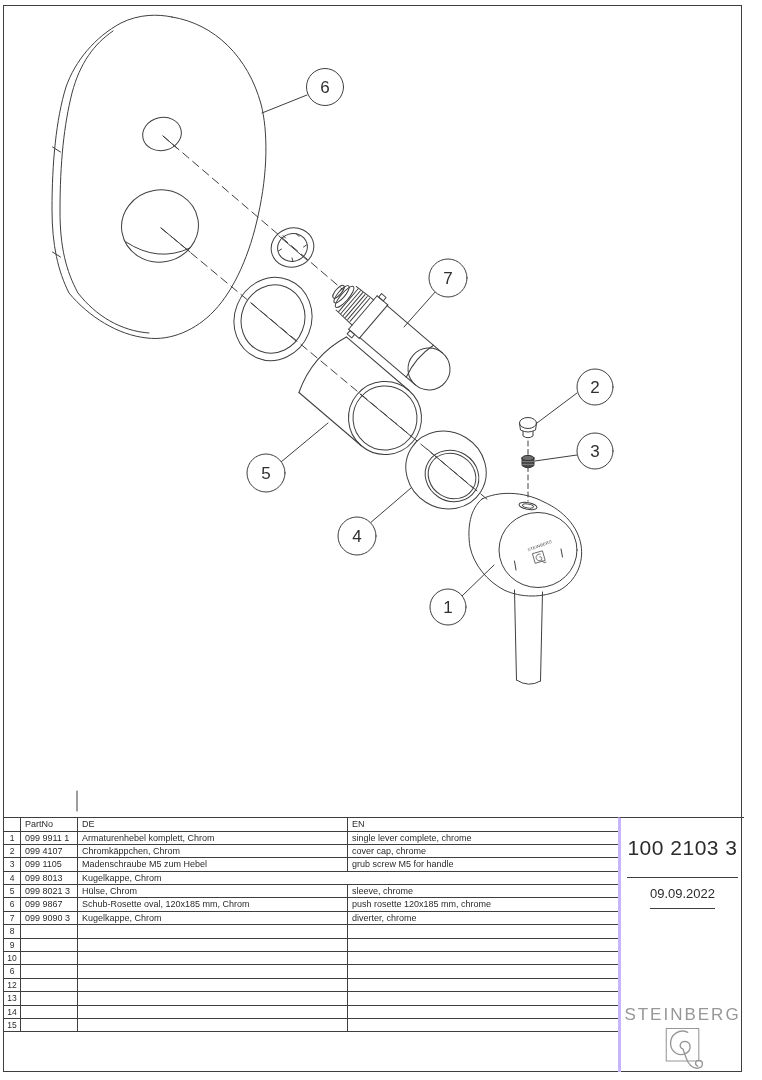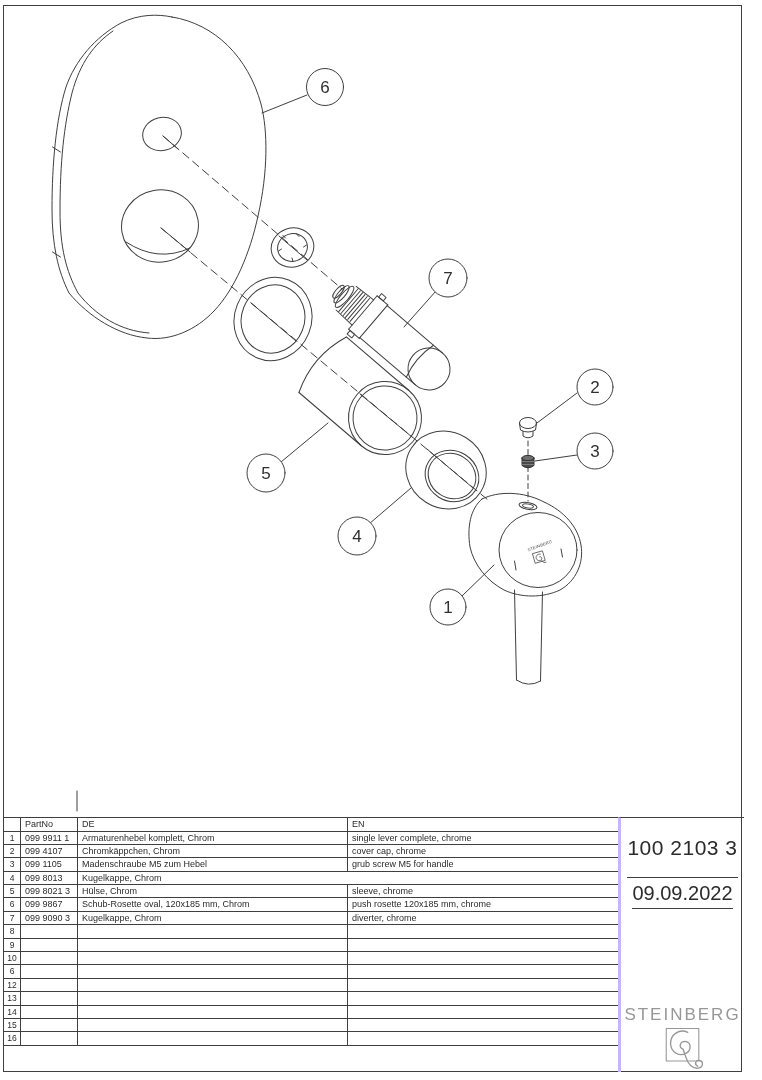--- a/index.html
+++ b/index.html
@@ -30,21 +30,21 @@
   .td.c-no { border-left:none; text-align:center; padding-left:0; font-size:8.5px; }
 
   
   .title-block {
     position:absolute; left:618px; top:817px; width:123px; height:254px;
     border-left:3px solid #c4b5fd; border-top:1px solid #3f3f3f;
     display:flex; flex-direction:column;align-items:center;
   }
   .tb-sec { border-bottom:1px solid #3f3f3f; display:flex; align-items:center; justify-content:center; }
   .tb-a { height:59px; font-size:21px; letter-spacing:0.5px; }
-  .tb-b { height:30px; font-size:20px; }
+  .tb-b { height:30px; font-size:13px; }
   .tb-c { height:29px; }
   .tb-d { height:61px; }
   .tb-e { height:71px; border-bottom:none; flex-direction:column; justify-content:flex-start; }
   .brand-name { font-size:17px; letter-spacing:2px; color:#979797; margin-top:4px; }
   .brand-logo { display:block; margin:2px auto 0 auto; }
 </style>
 </head>
 <body>
 
 <div class="sheet">
@@ -298,26 +298,20 @@
       <div class="td c-part"></div>
       <div class="td c-de"></div>
       <div class="td c-en"></div>
     </div>
         <div class="tr">
       <div class="td c-no">15</div>
       <div class="td c-part"></div>
       <div class="td c-de"></div>
       <div class="td c-en"></div>
     </div>
-        <div class="tr">
-      <div class="td c-no">16</div>
-      <div class="td c-part"></div>
-      <div class="td c-de"></div>
-      <div class="td c-en"></div>
-    </div>
       </div>
   </div>
 
   <div class="title-block">
     <div class="tb-sec tb-a">100 2103 3</div>
     <div class="tb-sec tb-b">09.09.2022</div>
     <div class="tb-sec tb-c"></div>
     <div class="tb-sec tb-d"></div>
     <div class="tb-sec tb-e">
       <div class="brand-name">STEINBERG</div>

